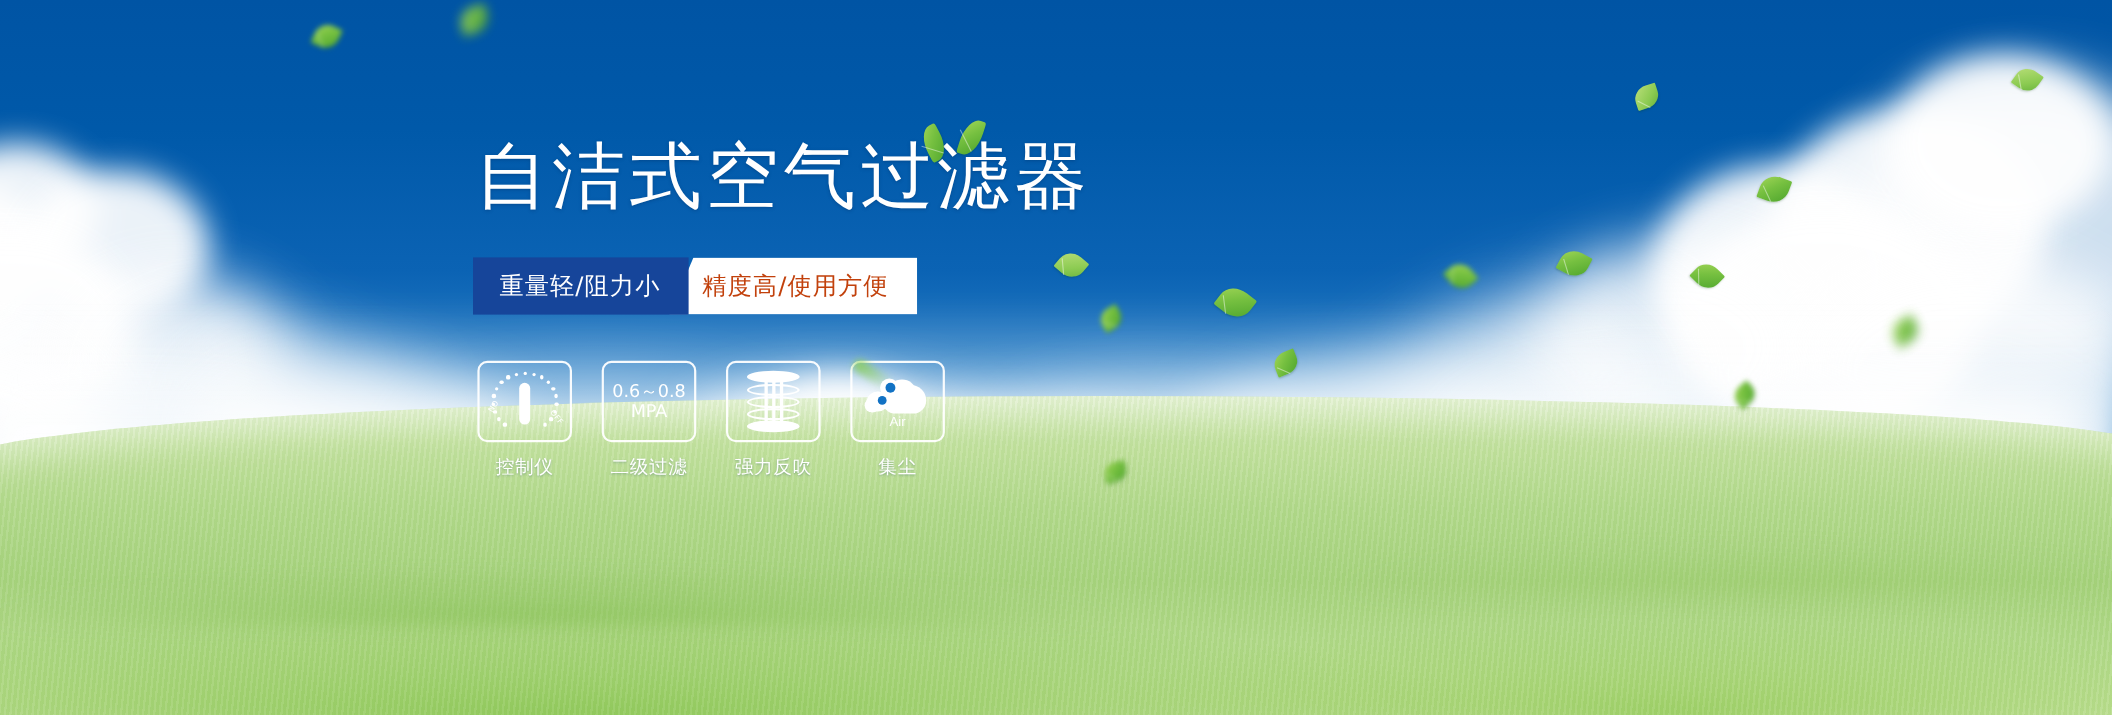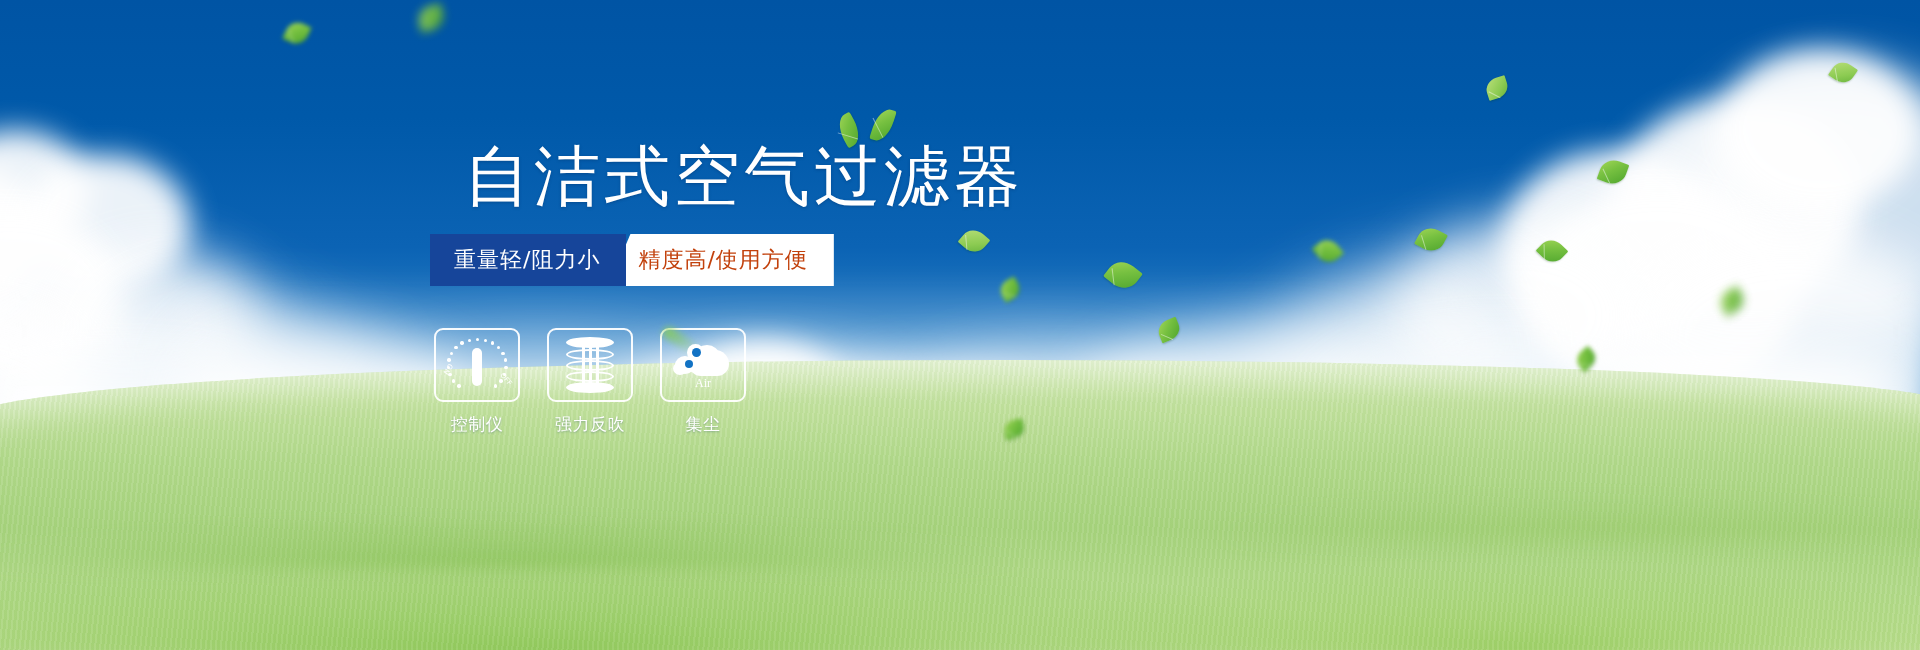--- a/index.html
+++ b/index.html
@@ -133,30 +133,29 @@
 
   
   .content {
     position: absolute;
     left: 0; top: 0;
     width: 1920px; height: 650px;
   }
 
   .title {
     position: absolute;
-    left: 432px; top: 144px;
+    left: 432px; top: 128px;
     font-size: 66px;
     line-height: 1;
     letter-spacing: 4px;
     color: #ffffff;
     white-space: nowrap;
     font-family: "DejaVu Sans", "Liberation Sans", sans-serif;
     font-weight: 300;
     text-shadow: 0 1px 3px rgba(0,40,90,.35);
-    margin-left: 32px;
   }
 
   
   #sprout { position: absolute; left: 840px; top: 108px; width: 70px; height: 46px; }
   #sprout .leaf { border-radius: 70% 10% 70% 10%; }
 
   .badges {
     position: absolute;
     left: 430px; top: 234px;
     display: flex;
@@ -299,21 +298,21 @@
     position: absolute; left: 12px; top: 18px;
     width: 8px; height: 8px;
     border-radius: 50%;
     background: #1272c4;
   }
   .airicon .airtext {
     position: absolute; left: 0; right: 0; bottom: -2px;
     text-align: center;
     font-size: 12px;
     color: #fff;
-    font-family: Liberation Serif, serif;
+    font-family: Liberation Sans, sans-serif;
   }
   .airicon .streak {
     position: absolute; left: -12px; top: -8px;
     width: 38px; height: 12px;
     background: linear-gradient(100deg, rgba(140,210,80,.9), rgba(140,210,80,0));
     transform: rotate(33deg);
     filter: blur(3px);
     border-radius: 6px;
   }
 </style>
@@ -432,20 +431,27 @@
             <div class="dot" style="left:6.9px;  top:43.2px;"></div>
             <div class="dot" style="left:12.2px; top:48.2px;"></div>
             <div class="needle"></div>
             <div class="lbl lbl-no">NO</div>
             <div class="lbl lbl-off">OFF</div>
           </div>
         </div>
         <div class="feature-label">控制仪</div>
       </div>
 
+      <div class="feature">
+        <div class="feature-box">
+          <div class="ftext">0.6～0.8</div>
+          <div class="ftext">MPA</div>
+        </div>
+        <div class="feature-label">二级过滤</div>
+      </div>
 
       <div class="feature">
         <div class="feature-box">
           <div class="coil">
             <div class="bar" style="left:16px;"></div>
             <div class="bar" style="left:23px;"></div>
             <div class="bar" style="left:30px;"></div>
             <div class="ring filled" style="top:0px;"></div>
             <div class="ring" style="top:12px;"></div>
             <div class="ring" style="top:23px;"></div>

